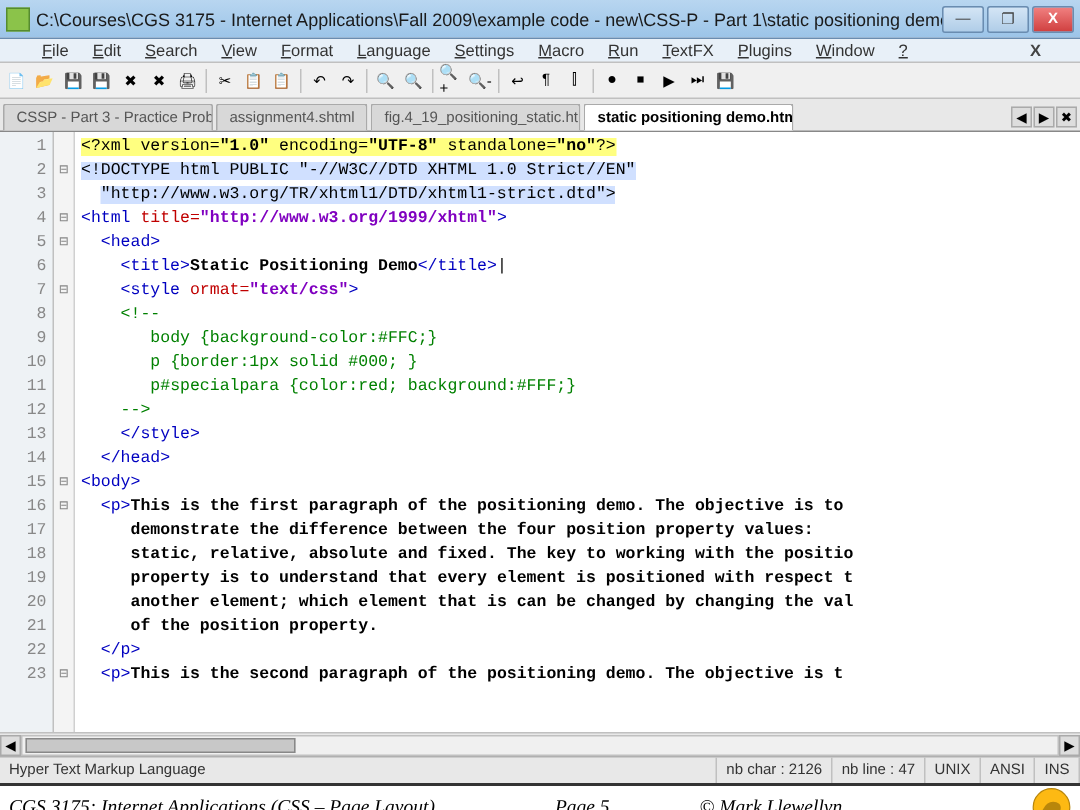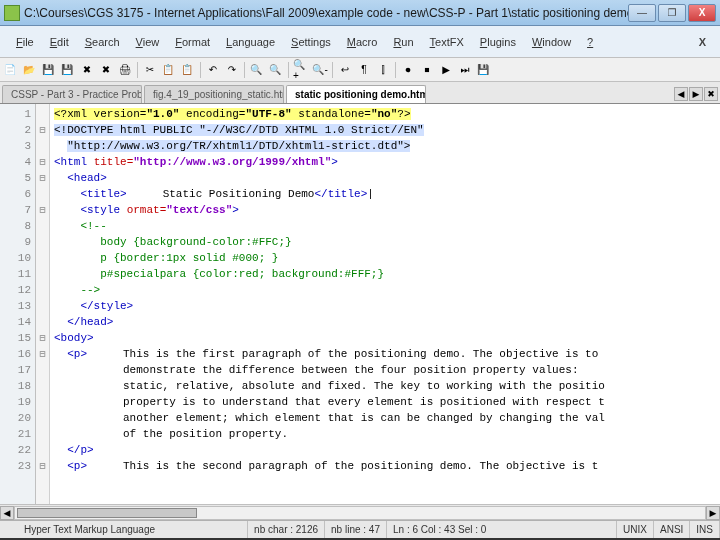--- a/index.html
+++ b/index.html
@@ -5,21 +5,21 @@
   * { box-sizing: border-box; margin: 0; padding: 0; }
   body { font-family: "Segoe UI", Tahoma, sans-serif; font-size: 11px; background: #fff; width: 720px; height: 540px; overflow: hidden; }
   
   .titlebar { height: 26px; background: linear-gradient(#b8d6f0, #9cc4e8); display: flex; align-items: center; padding: 0 4px; border-bottom: 1px solid #6a8cb0; }
   .title-icon { width: 16px; height: 16px; background: #8bc34a; border: 1px solid #558b2f; margin-right: 4px; }
   .title-text { flex: 1; color: #1a1a1a; font-size: 12px; white-space: nowrap; overflow: hidden; }
   .win-btns { display: flex; gap: 2px; }
   .win-btn { width: 28px; height: 18px; background: linear-gradient(#d4e5f5,#b0cde8); border: 1px solid #6a8cb0; border-radius: 2px; display:flex; align-items:center; justify-content:center; font-size:10px; color:#444;}
   .win-btn.close { background: linear-gradient(#f08080,#d04040); color:#fff; font-weight:bold;}
   
-  .menubar { height: 32px; background: #e8f0f8; display: flex; align-items: center; padding: 0 8px; border-bottom: 1px solid #c0c0c0; }
+  .menubar { height: 16px; background: #e8f0f8; display: flex; align-items: center; padding: 0 20px; border-bottom: 1px solid #c0c0c0; }
   .menu-item { padding: 2px 8px; color: #333; cursor: default; }
   .menu-item u { text-decoration: underline; }
   .menubar .close-x { margin-left: auto; padding: 0 6px; color:#444; font-weight:bold; }
   
   .toolbar { height: 24px; background: #f0f0f0; border-bottom: 1px solid #c0c0c0; display: flex; align-items: center; padding: 0 2px; gap: 1px; overflow:hidden; }
   .tb-btn { width: 18px; height: 18px; border: 1px solid transparent; display:flex; align-items:center; justify-content:center; font-size:10px; }
   .tb-sep { width:1px; height:16px; background:#c0c0c0; margin:0 2px; }
   
   .tabbar { height: 22px; background: #e8e8e8; display: flex; align-items: flex-end; padding: 0 2px; border-bottom: 1px solid #888; }
   .tab { padding: 3px 8px; background: #d8d8d8; border: 1px solid #aaa; border-bottom: none; margin-right: 2px; font-size: 10px; color:#555; border-radius: 2px 2px 0 0; white-space:nowrap; max-width:140px; overflow:hidden; }
@@ -30,29 +30,29 @@
   .editor-area { display: flex; height: 400px; background:#fff; }
   .gutter { width: 36px; background: #eef2f5; border-right: 1px solid #c0c0c0; text-align: right; padding: 2px 4px 0 0; color:#888; font-family:"Courier New",monospace; font-size:11px; line-height:16px; }
   .markers { width: 14px; background: #f4f4f4; border-right:1px solid #d0d0d0; font-family:monospace; font-size:10px; line-height:16px; padding-top:2px; text-align:center; color:#888;}
   .code { flex:1; padding: 2px 4px; font-family:"Courier New",monospace; font-size:11px; line-height:16px; overflow:hidden; white-space:pre; color:#000; position:relative;}
   
   .c-pi { background:#ffff80; color:#000; }
   .c-doctype { color:#000; background:#d0e0ff; }
   .c-tag { color:#0000c0;font-family:Liberation Mono, monospace; }
   .c-attr { color:#c00000; }
   .c-str { color:#8000c0; font-weight:bold;}
-  .c-txt { color:#000; font-weight:normal;margin-left:36px; }
+  .c-txt { color:#000; font-weight:bold; }
   .c-comment { color:#008000; }
   
   .hscroll { height:16px; background:#e8e8e8; border-top:1px solid #c0c0c0; display:flex; align-items:center;}
   .hscroll .track{ flex:1; height:14px; background:#f0f0f0; border:1px solid #c0c0c0; position:relative;}
   .hscroll .thumb{ position:absolute; left:2px; top:1px; width:180px; height:10px; background:#c8c8c8; border:1px solid #888;}
   .hscroll .arrow{ width:14px; height:14px; background:#ddd; border:1px solid #aaa; font-size:9px; display:flex;align-items:center;justify-content:center;}
   
-  .statusbar { height: 18px; background: #e8e8e8; border-top:1px solid #b0b0b0; display:flex; align-items:center; font-size:10px; color:#333;padding-left:18px;}
+  .statusbar { height: 18px; background: #e8e8e8; border-top:1px solid #b0b0b0; display:flex; align-items:center; font-size:10px; color:#333;}
   .status-seg { padding: 0 6px; border-right:1px solid #c0c0c0; height:100%; display:flex; align-items:center;}
   .status-seg.flex { flex:1;}
   
   .footer { height: 30px; background:#fff; border-top:2px solid #333; display:flex; align-items:center; padding:0 6px; font-family:"Times New Roman",serif; font-style:italic; font-size:13px;}
   .footer .f-title{ flex:0 0 auto; }
   .footer .f-page { flex:0 0 auto; margin-left:80px;}
   .footer .f-copy { flex:0 0 auto; margin-left:60px;}
   .footer .logo { margin-left:auto; width:26px; height:26px; }
   .logo svg{width:100%;height:100%;}
 </style>
@@ -116,20 +116,21 @@
   <div class="tb-btn">⏺</div>
   <div class="tb-btn">⏹</div>
   <div class="tb-btn">▶</div>
   <div class="tb-btn">⏭</div>
   <div class="tb-btn">💾</div>
 </div>
 
 <div class="tabbar">
 
   <div class="tab">CSSP - Part 3 - Practice Problem 2.html</div>
+    <div class="tab">assignment4.shtml</div>
     <div class="tab">fig.4_19_positioning_static.html</div>
     <div class="tab active">static positioning demo.html</div>
     <div class="tab-btns">
     <div>◀</div>
     <div>▶</div>
     <div>✖</div>
   </div>
 </div>
 
 <div class="editor-area">
@@ -166,21 +167,20 @@
   <div class="track">
       <div class="thumb"></div>
     </div>
   <div class="arrow">▶</div>
 </div>
 
 <div class="statusbar">
   <div class="status-seg flex">Hyper Text Markup Language</div>
   <div class="status-seg">nb char : 2126</div>
   <div class="status-seg">nb line : 47</div>
-  <div class="status-seg flex">Ln : 6   Col : 43   Sel : 0</div>
   <div class="status-seg">UNIX</div>
   <div class="status-seg">ANSI</div>
   <div class="status-seg">INS</div>
 </div>
 
 <div class="footer">
   <span class="f-title">CGS 3175: Internet Applications (CSS – Page Layout)</span>
   <span class="f-page">Page 5</span>
   <span class="f-copy">© Mark Llewellyn</span>
   <span class="logo">

